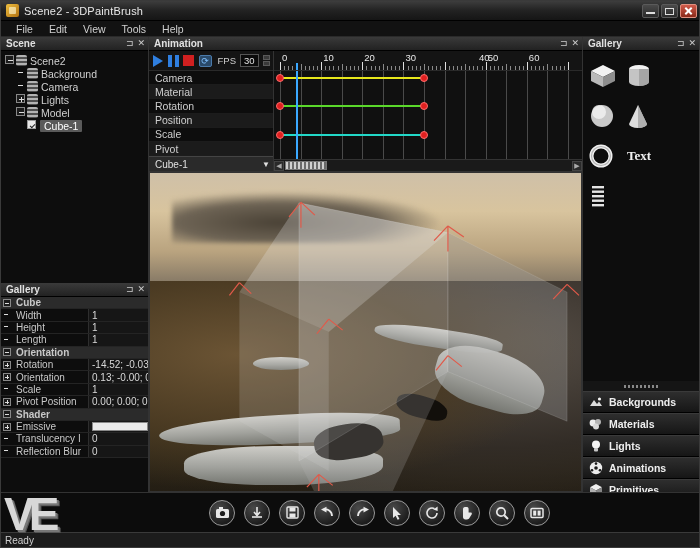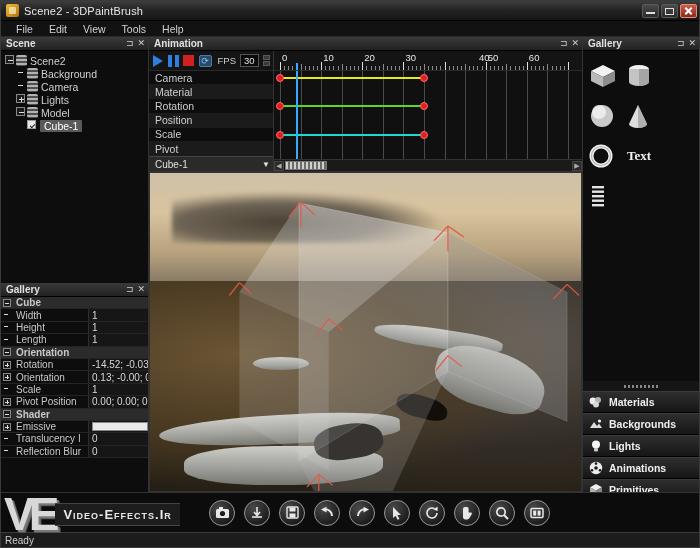--- a/index.html
+++ b/index.html
@@ -674,35 +674,35 @@
       </div>
 
       <div class="dock-handle">
           <i></i>
         </div>
 
       <div class="dockbtns">
         <div class="dockbtn">
           <span class="dock-ico">
             <svg width="14" height="12" viewBox="0 0 14 12">
+                <path d="M1,10 L5,4 L8,8 L10,5.5 L13,10 Z" fill="#dcdcdc"></path>
+                <circle cx="10.5" cy="3" r="1.6" fill="#f2f2f2"></circle>
+              </svg>
+          </span>
+          <span>Backgrounds</span>
+        </div>
+        <div class="dockbtn">
+          <span class="dock-ico">
+            <svg width="14" height="12" viewBox="0 0 14 12">
                 <circle cx="4" cy="5" r="3.4" fill="#ececec"></circle>
                 <circle cx="9" cy="4" r="3" fill="#b4b4b4"></circle>
                 <circle cx="7" cy="8.5" r="3" fill="#d8d8d8"></circle>
               </svg>
           </span>
           <span>Materials</span>
-        </div>
-        <div class="dockbtn">
-          <span class="dock-ico">
-            <svg width="14" height="12" viewBox="0 0 14 12">
-                <path d="M1,10 L5,4 L8,8 L10,5.5 L13,10 Z" fill="#dcdcdc"></path>
-                <circle cx="10.5" cy="3" r="1.6" fill="#f2f2f2"></circle>
-              </svg>
-          </span>
-          <span>Backgrounds</span>
         </div>
         <div class="dockbtn">
           <span class="dock-ico">
             <svg width="14" height="14" viewBox="0 0 14 14">
                 <circle cx="7" cy="5.5" r="4" fill="#f4f4f4"></circle>
                 <rect x="5" y="9" width="4" height="3.4" rx="1" fill="#c8c8c8"></rect>
               </svg>
           </span>
           <span>Lights</span>
         </div>
@@ -795,16 +795,15 @@
         </svg>
     </div>
   </div>
 
   <div class="statusbar">
     <span>Ready</span>
   </div>
 
   <div class="watermark">
     <span class="wm-logo">VE</span>
-    <span class="wm-text">Video-Effects.Ir</span>
   </div>
 
 </div>
 
 </body></html>

